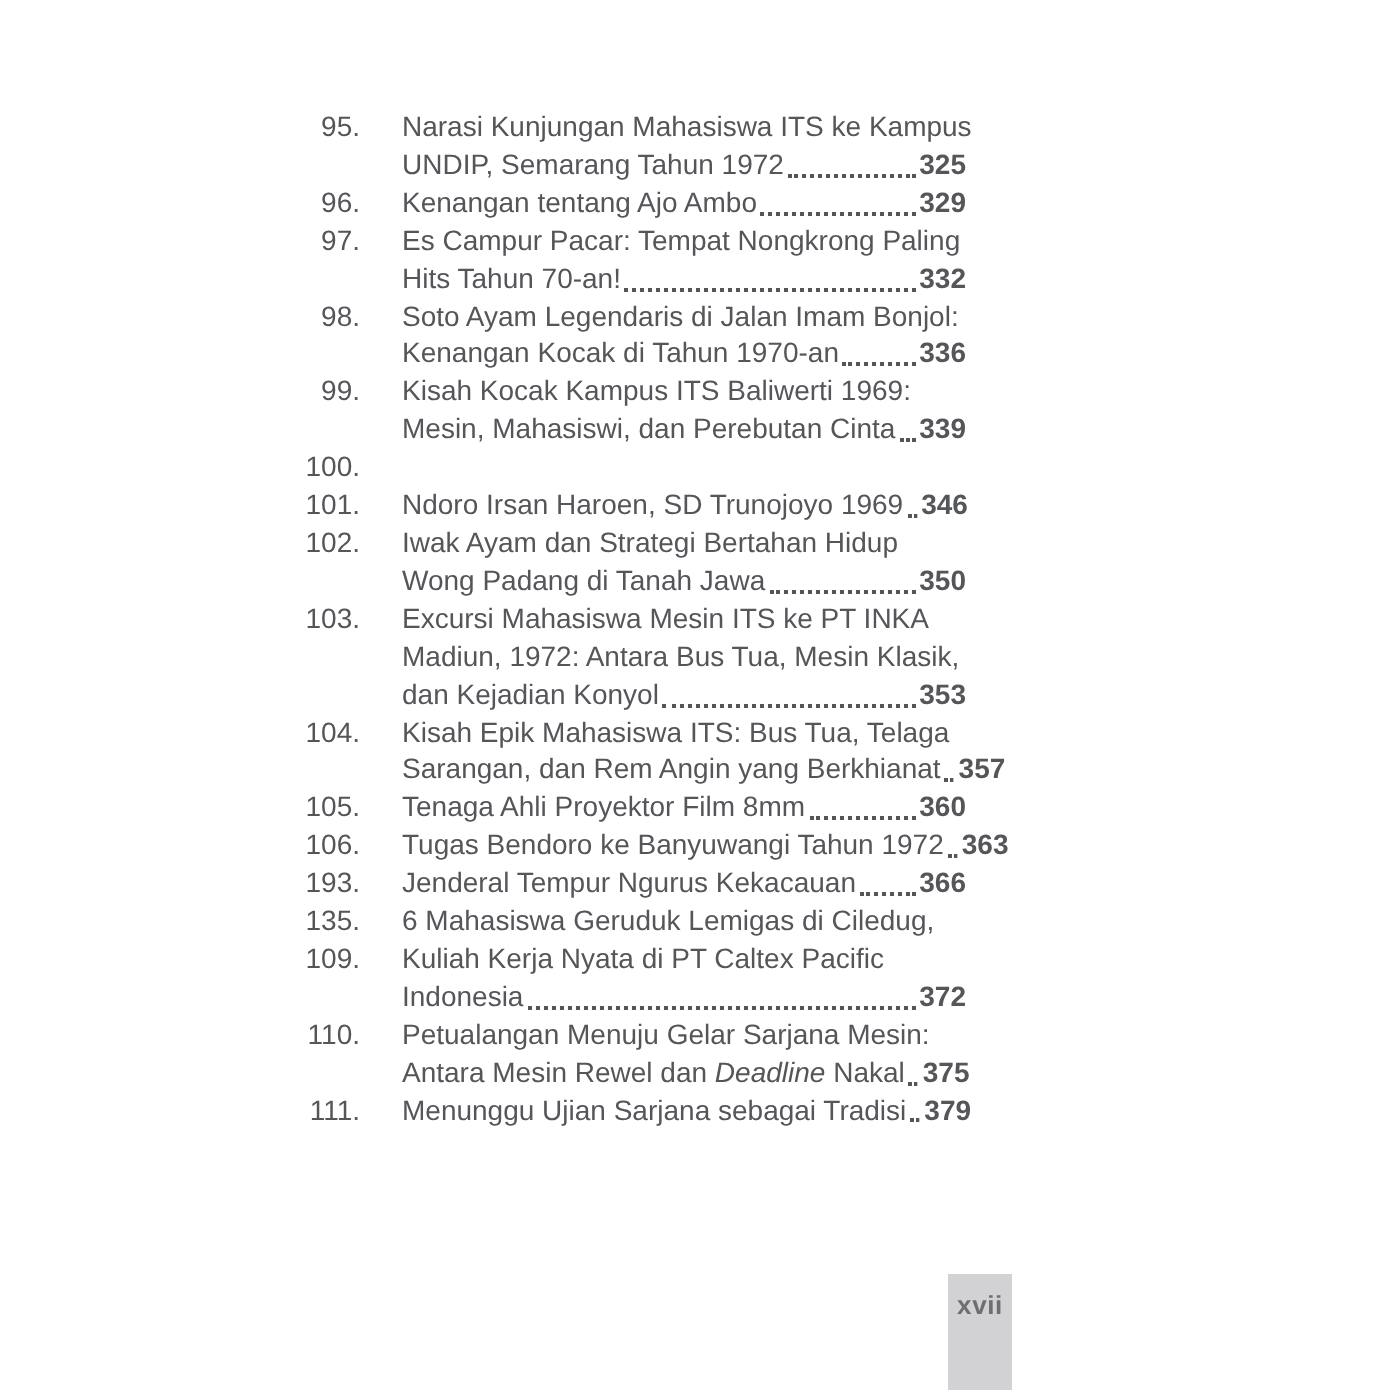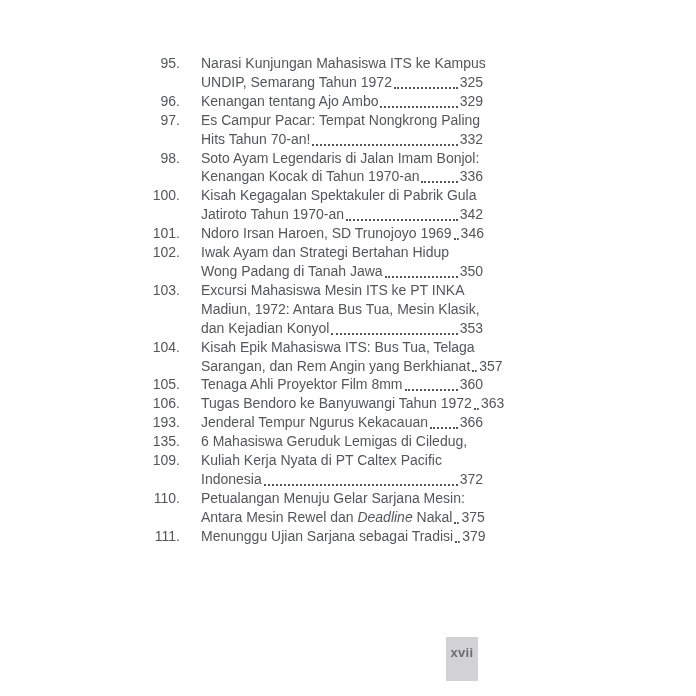--- a/index.html
+++ b/index.html
@@ -17,24 +17,24 @@
   .num { flex:none; width:36px; text-align:right; }
   .ebody { flex:1; min-width:0; padding-left:21px; }
   .line { white-space:nowrap; }
   .lineend { display:flex; white-space:nowrap; }
   .t { flex:none; }
   .leader {
     flex:1; min-width:5px;
     border-bottom:2px dotted #55565a;
     margin:0 2px 3px 2px;
   }
-  .pg { flex:none; }
+  .pg { flex:none;font-weight:bold; }
   .t em { font-style:italic;text-align:center; }
   .pagebar {
-    position:absolute; left:446px; top:637px; width:32px; height:44px;
+    position:absolute; left:474px; top:637px; width:32px; height:58px;
     background:#d2d2d4; text-align:center;
   }
   .pagebar .folio {
     display:inline-block; margin-top:8px;
     font-size:13px; font-weight:bold; color:#6d6e71; letter-spacing:0.3px;
   }
 </style>
 </head>
 <body>
 
@@ -80,31 +80,34 @@
     <div class="ebody">
       <div class="line">Soto Ayam Legendaris di Jalan Imam Bonjol:</div>
       <div class="lineend">
         <span class="t">Kenangan Kocak di Tahun 1970-an</span>
         <span class="leader"></span>
         <span class="pg">336</span>
       </div>
     </div>
   </li>
 
+  <li class="entry">
+    <span class="num">99.</span>
+    <div class="ebody">
+      <div class="line">Kisah Kocak Kampus ITS Baliwerti 1969:</div>
+      <div class="lineend">
+        <span class="t">Mesin, Mahasiswi, dan Perebutan Cinta</span>
+        <span class="leader"></span>
+        <span class="pg">339</span>
+      </div>
+    </div>
+  </li>
 
   <li class="entry">
     <span class="num">100.</span>
-    <div class="ebody">
-      <div class="line">Kisah Kegagalan Spektakuler di Pabrik Gula</div>
-      <div class="lineend">
-        <span class="t">Jatiroto Tahun 1970-an</span>
-        <span class="leader"></span>
-        <span class="pg">342</span>
-      </div>
-    </div>
   </li>
 
   <li class="entry">
     <span class="num">101.</span>
     <div class="ebody">
       <div class="lineend">
         <span class="t">Ndoro Irsan Haroen, SD Trunojoyo 1969</span>
         <span class="leader"></span>
         <span class="pg">346</span>
       </div>

